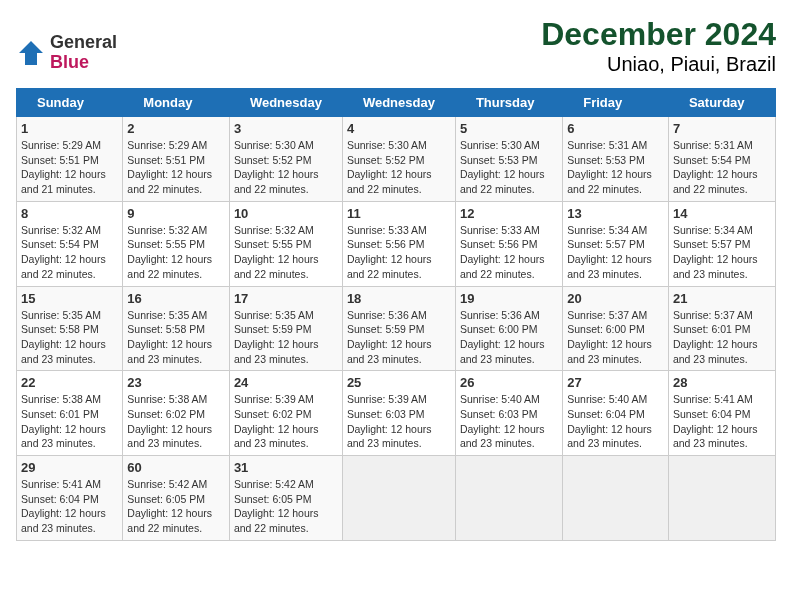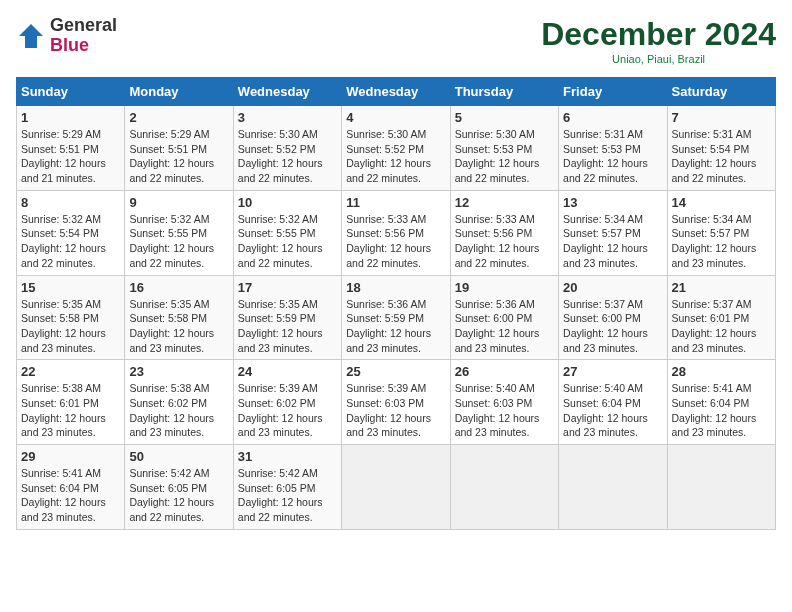--- a/index.html
+++ b/index.html
@@ -12,20 +12,21 @@
     }
     .header-area {
       display: flex;
       justify-content: space-between;
       align-items: flex-start;
       margin-bottom: 12px;
     }
     .logo {
       display: flex;
       align-items: center;
+      margin-top: 17px;
     }
     .logo-text {
       display: flex;
       flex-direction: column;
       line-height: 1.1;
     }
     .logo-general {
       font-size: 18px;
       font-weight: bold;
       color: #333;
@@ -42,33 +43,32 @@
     }
     .title-area {
       text-align: right;
     }
     .month-title {
       font-size: 32px;
       font-weight: bold;
       color: #14532d;
     }
     .subtitle {
-      font-size: 11px;
-      color: #15803d;
-      text-align: center;
+      font-size: 20px;
+      color: #000000;
     }
     .calendar {
       width: 100%;
       border-collapse: collapse;
       font-size: 11px;
     }
     .calendar thead tr th {
       background: #1e6fb5;
       color: #fff;
-      padding: 6px 4px;
+      padding: 6px 20px;
       text-align: left;
       font-size: 13px;
       border: 1px solid #1e6fb5;
     }
     .calendar tbody tr td {
       border: 1px solid #ccc;
       vertical-align: top;
       padding: 4px;
       width: 108px;
       min-height: 80px;
@@ -185,21 +185,21 @@
         <td><span class="day-num">26</span>
         <span class="day-info">Sunrise: 5:40 AM<br>Sunset: 6:03 PM<br>Daylight: 12 hours and 23 minutes.</span></td>
         <td><span class="day-num">27</span>
         <span class="day-info">Sunrise: 5:40 AM<br>Sunset: 6:04 PM<br>Daylight: 12 hours and 23 minutes.</span></td>
         <td><span class="day-num">28</span>
         <span class="day-info">Sunrise: 5:41 AM<br>Sunset: 6:04 PM<br>Daylight: 12 hours and 23 minutes.</span></td>
       </tr>
       <tr>
         <td><span class="day-num">29</span>
         <span class="day-info">Sunrise: 5:41 AM<br>Sunset: 6:04 PM<br>Daylight: 12 hours and 23 minutes.</span></td>
-        <td><span class="day-num">50</span>
+        <td><span class="day-num">60</span>
         <span class="day-info">Sunrise: 5:42 AM<br>Sunset: 6:05 PM<br>Daylight: 12 hours and 22 minutes.</span></td>
         <td><span class="day-num">31</span>
         <span class="day-info">Sunrise: 5:42 AM<br>Sunset: 6:05 PM<br>Daylight: 12 hours and 22 minutes.</span></td>
         <td class="empty-cell"></td>
         <td class="empty-cell"></td>
         <td class="empty-cell"></td>
         <td class="empty-cell"></td>
       </tr>
     </tbody>
 </table>

